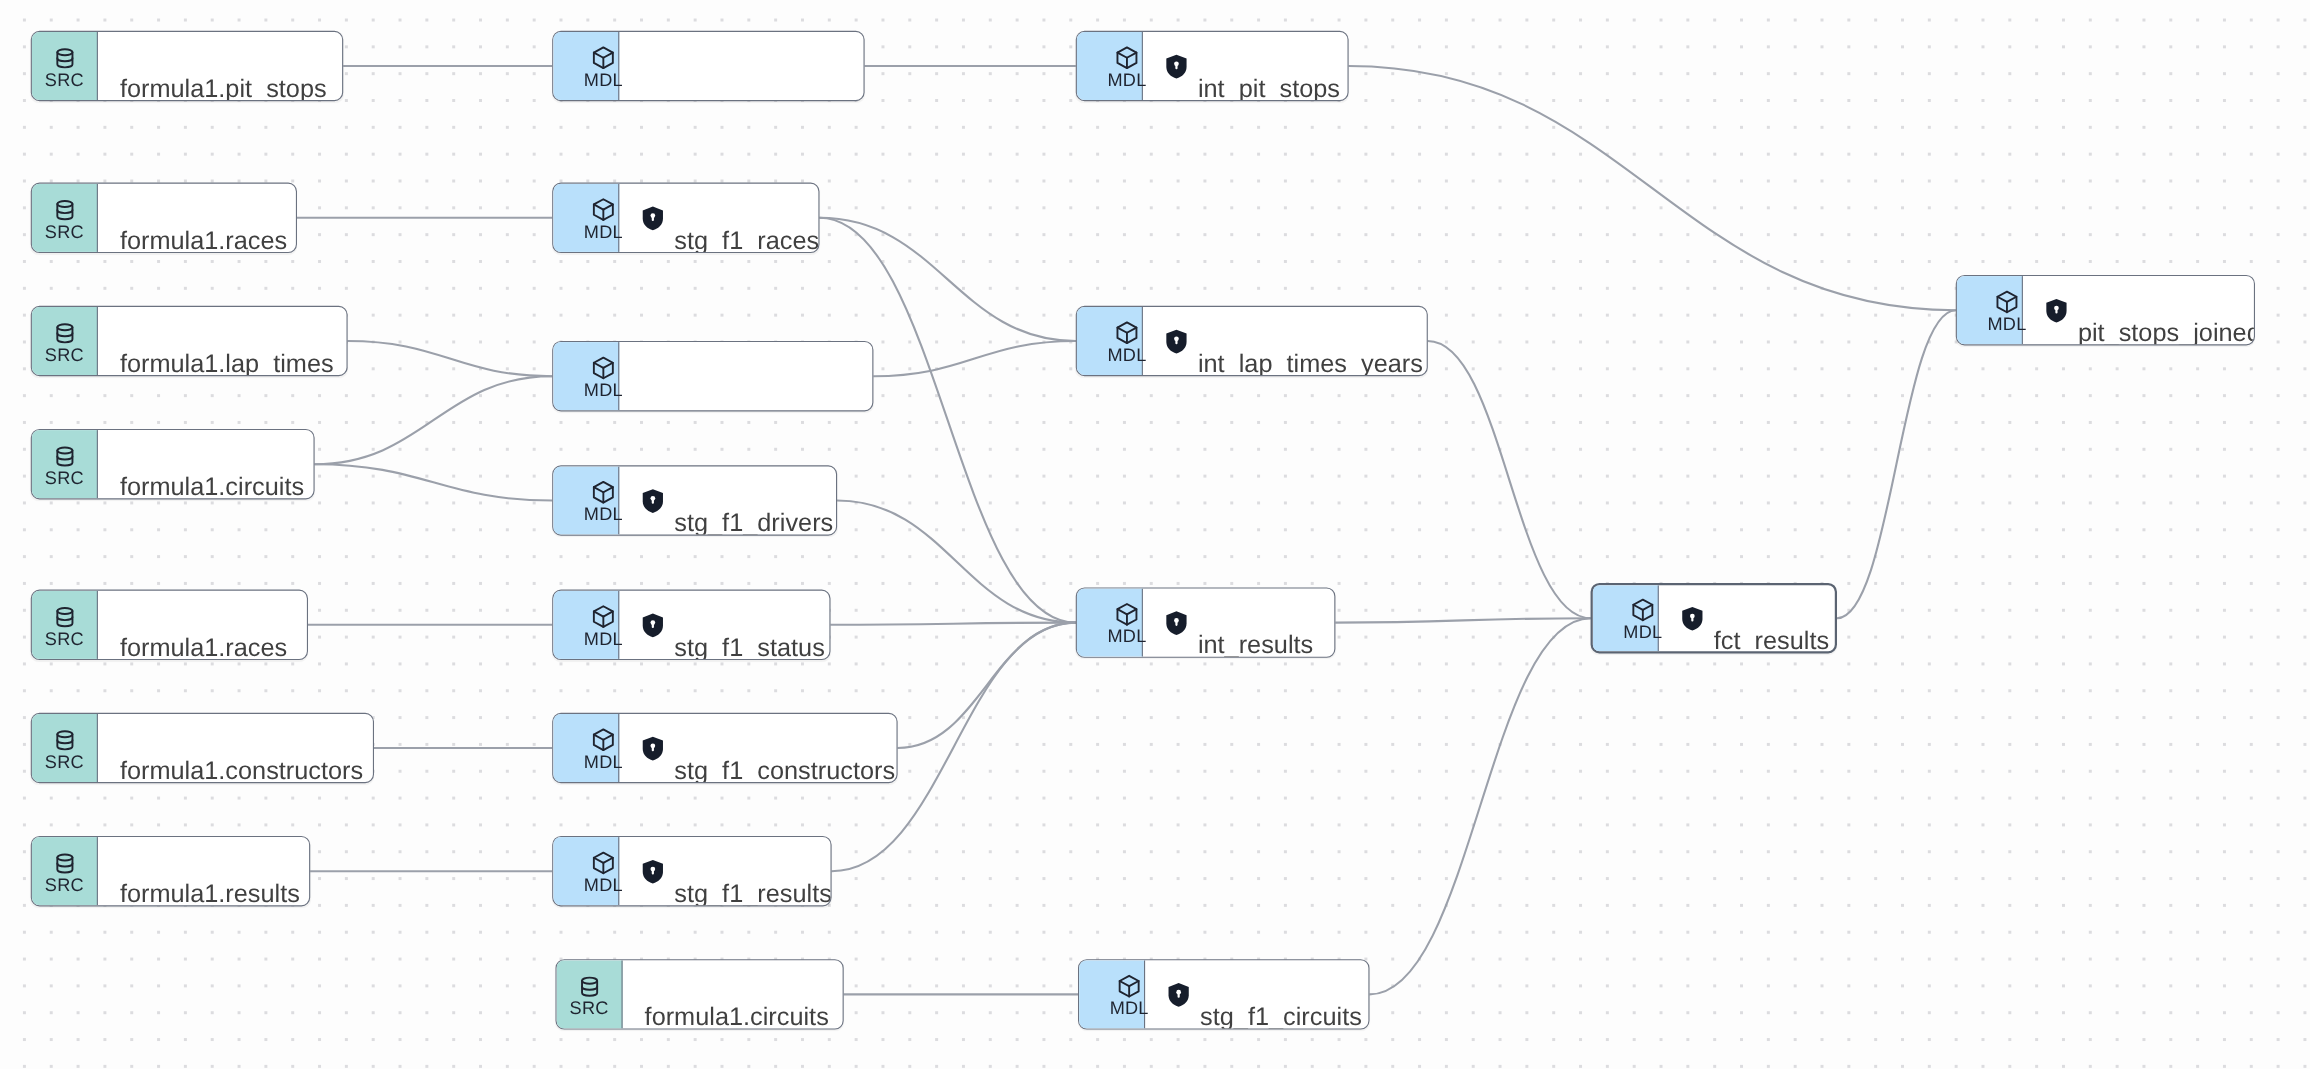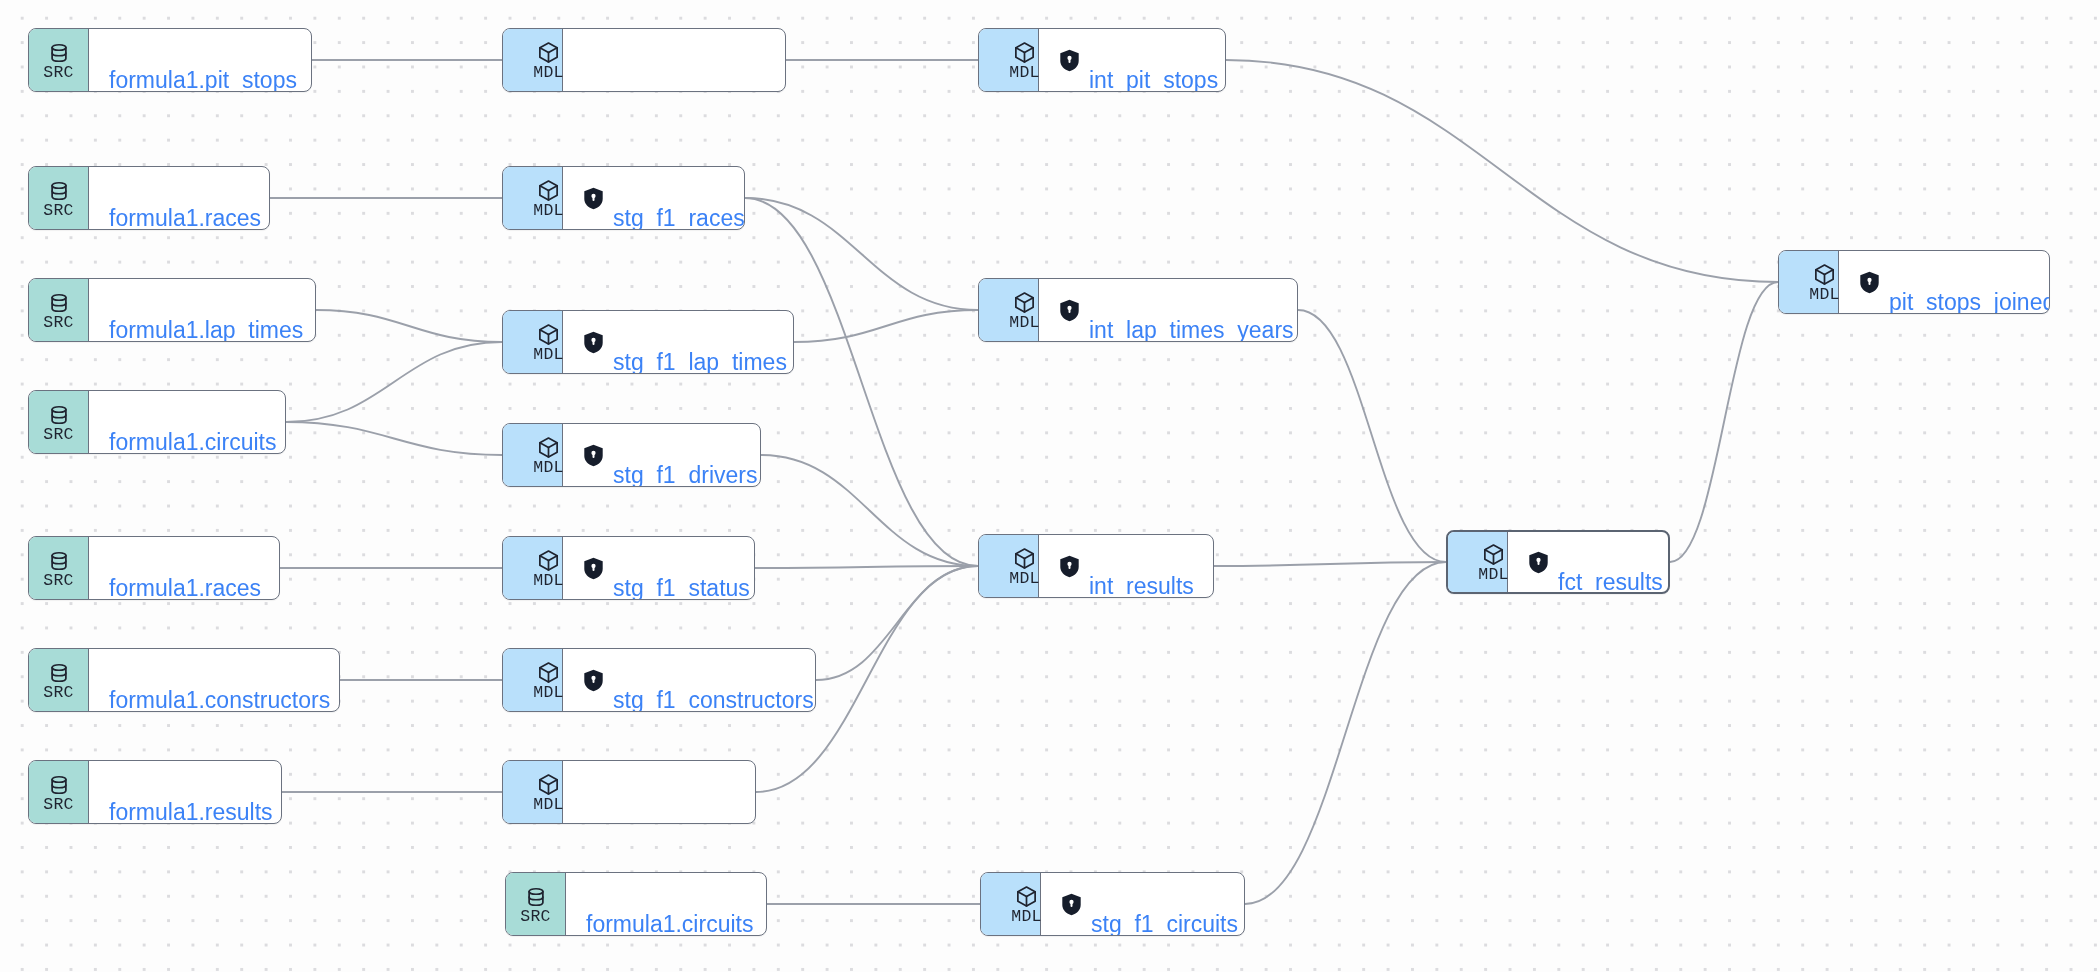--- a/index.html
+++ b/index.html
@@ -71,35 +71,35 @@
   .badge-mdl { background: #b9e0fb; padding-left: 32px; }
 
   .badge-icon {
     display: block;
     line-height: 0;
   }
   .badge-text {
     font-size: 16.5px;
     line-height: 1;
     color: #1f2430;
-    font-family: Liberation Mono, monospace;
+    font-family: Liberation Sans, sans-serif;
     letter-spacing: 0.2px;
   }
 
   .node-body {
     flex: 1 1 auto;
     display: flex;
     align-items: center;
     gap: 9px;
     padding: 0 20px 0 20px;
     white-space: nowrap;
   }
   .node-label {
     font-size: 23px;
-    color: #3b82f6;
+    color: #404040;
     font-family: "Liberation Sans", sans-serif;
     line-height: 1;
     margin-top: 40px;
   }
   .shield-icon { display: block; line-height: 0; flex: 0 0 auto; }
 </style>
 </head>
 <body>
 
 <div id="canvas">
@@ -262,28 +262,20 @@
       </div>
       <div class="node" style="left: 502px; top: 310px; width: 292px;">
         <div class="node-badge badge-mdl">
           <span class="badge-icon"><svg width="23" height="23" viewBox="0 0 24 24" fill="none" stroke="#1f2430" stroke-width="1.8" stroke-linecap="round" stroke-linejoin="round">
               <path d="M12 2.2 21 7.1v9.8L12 21.8 3 16.9V7.1z"></path>
               <path d="M3 7.1 12 12l9-4.9"></path>
               <path d="M12 12v9.8"></path>
             </svg></span>
           <span class="badge-text">MDL</span>
         </div>
-        <div class="node-body">
-          <span class="shield-icon"><svg width="21" height="23" viewBox="0 0 20 22">
-              <path d="M10 0.7 1.2 4.1v7.2c0 5 3.9 8.6 8.8 10 4.9-1.4 8.8-5 8.8-10V4.1z" fill="#161d2b"></path>
-              <circle cx="10" cy="8.6" r="2.05" fill="#ffffff"></circle>
-              <rect x="9.05" y="9.2" width="1.9" height="4.2" rx="0.9" fill="#ffffff"></rect>
-            </svg></span>
-          <span class="node-label">stg_f1_lap_times</span>
-        </div>
       </div>
       <div class="node" style="left: 502px; top: 423px; width: 259px;">
         <div class="node-badge badge-mdl">
           <span class="badge-icon"><svg width="23" height="23" viewBox="0 0 24 24" fill="none" stroke="#1f2430" stroke-width="1.8" stroke-linecap="round" stroke-linejoin="round">
               <path d="M12 2.2 21 7.1v9.8L12 21.8 3 16.9V7.1z"></path>
               <path d="M3 7.1 12 12l9-4.9"></path>
               <path d="M12 12v9.8"></path>
             </svg></span>
           <span class="badge-text">MDL</span>
         </div>
@@ -333,20 +325,28 @@
         </div>
       </div>
       <div class="node" style="left: 502px; top: 760px; width: 254px;">
         <div class="node-badge badge-mdl">
           <span class="badge-icon"><svg width="23" height="23" viewBox="0 0 24 24" fill="none" stroke="#1f2430" stroke-width="1.8" stroke-linecap="round" stroke-linejoin="round">
               <path d="M12 2.2 21 7.1v9.8L12 21.8 3 16.9V7.1z"></path>
               <path d="M3 7.1 12 12l9-4.9"></path>
               <path d="M12 12v9.8"></path>
             </svg></span>
           <span class="badge-text">MDL</span>
+        </div>
+        <div class="node-body">
+          <span class="shield-icon"><svg width="21" height="23" viewBox="0 0 20 22">
+              <path d="M10 0.7 1.2 4.1v7.2c0 5 3.9 8.6 8.8 10 4.9-1.4 8.8-5 8.8-10V4.1z" fill="#161d2b"></path>
+              <circle cx="10" cy="8.6" r="2.05" fill="#ffffff"></circle>
+              <rect x="9.05" y="9.2" width="1.9" height="4.2" rx="0.9" fill="#ffffff"></rect>
+            </svg></span>
+          <span class="node-label">stg_f1_results</span>
         </div>
       </div>
       <div class="node" style="left: 980px; top: 872px; width: 265px;">
         <div class="node-badge badge-mdl">
           <span class="badge-icon"><svg width="23" height="23" viewBox="0 0 24 24" fill="none" stroke="#1f2430" stroke-width="1.8" stroke-linecap="round" stroke-linejoin="round">
               <path d="M12 2.2 21 7.1v9.8L12 21.8 3 16.9V7.1z"></path>
               <path d="M3 7.1 12 12l9-4.9"></path>
               <path d="M12 12v9.8"></path>
             </svg></span>
           <span class="badge-text">MDL</span>

